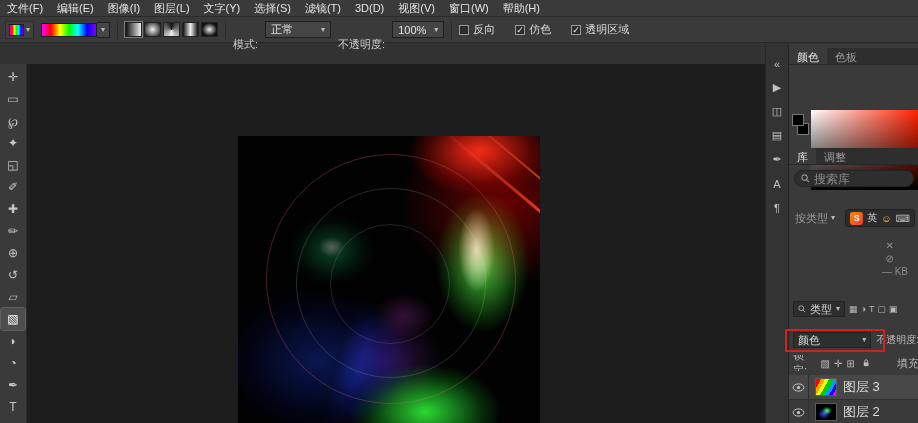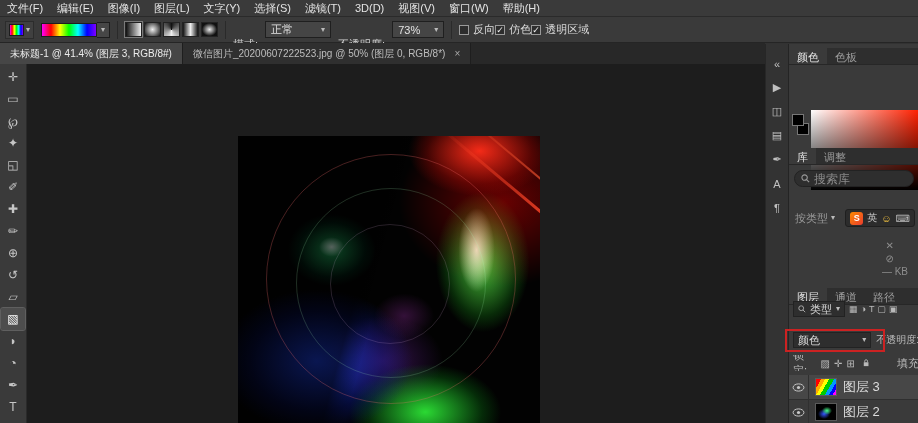--- a/index.html
+++ b/index.html
@@ -199,55 +199,43 @@
         <span class="gt" data-variant="diamond"></span>
       </div>
     <span class="vsep"></span>
     <span class="opt-label">模式:</span>
     <div class="sel" style="min-width:66px">
       <span class="val">正常</span>
       <span class="arr">▾</span>
     </div>
     <span class="opt-label">不透明度:</span>
     <div class="sel" style="min-width:52px">
-      <span class="val">73%</span>
+      <span class="val">100%</span>
       <span class="arr">▾</span>
     </div>
     <span class="vsep"></span>
-    <div style="display:flex;gap:0;align-items:flex-end">
+    <div style="display:flex;gap:20px;align-items:flex-end">
 
         <label class="toggle">
           <span class="cb"></span>
           <span>反向</span>
         </label>
 
         <label class="toggle on">
           <span class="cb"></span>
           <span>仿色</span>
         </label>
 
         <label class="toggle on">
           <span class="cb"></span>
           <span>透明区域</span>
         </label>
       </div>
   </div>
 
-  <div class="tabbar">
-
-      <div class="doc-tab on">
-        <span>未标题-1 @ 41.4% (图层 3, RGB/8#)</span>
-
-      </div>
-
-      <div class="doc-tab">
-        <span>微信图片_20200607222523.jpg @ 50% (图层 0, RGB/8*)</span>
-        <span class="tab-close">×</span>
-      </div>
-    </div>
 
   <div class="toolbar">
 
   <span class="tool">✛</span>
       <span class="tool">▭</span>
       <span class="tool">℘</span>
       <span class="tool">✦</span>
       <span class="tool">◱</span>
       <span class="tool">✐</span>
       <span class="tool">✚</span>
@@ -322,26 +310,20 @@
             <span class="ime-icon" style="color: rgb(188, 188, 188);">⌨</span>
           </span>
       </span>
     </div>
     <div class="syncrow">
       <span>✕</span>
       <span>⊘</span>
     </div>
     <div class="kb">— KB</div>
 
-    <div class="ptabs layers-tabs">
-
-    <span class="ptab on">图层</span>
-        <span class="ptab">通道</span>
-        <span class="ptab">路径</span>
-      </div>
     <div class="filterrow">
       <div class="pick">
         <svg width="8" height="8" viewBox="0 0 10 10">
           <circle cx="4" cy="4" r="3" fill="none" stroke="#aaa" stroke-width="1.2"></circle>
           <line x1="6.2" y1="6.2" x2="9" y2="9" stroke="#aaa" stroke-width="1.2"></line>
         </svg>
         <span>类型</span>
         <span class="arr">▾</span>
       </div>
       <div class="ficons">

